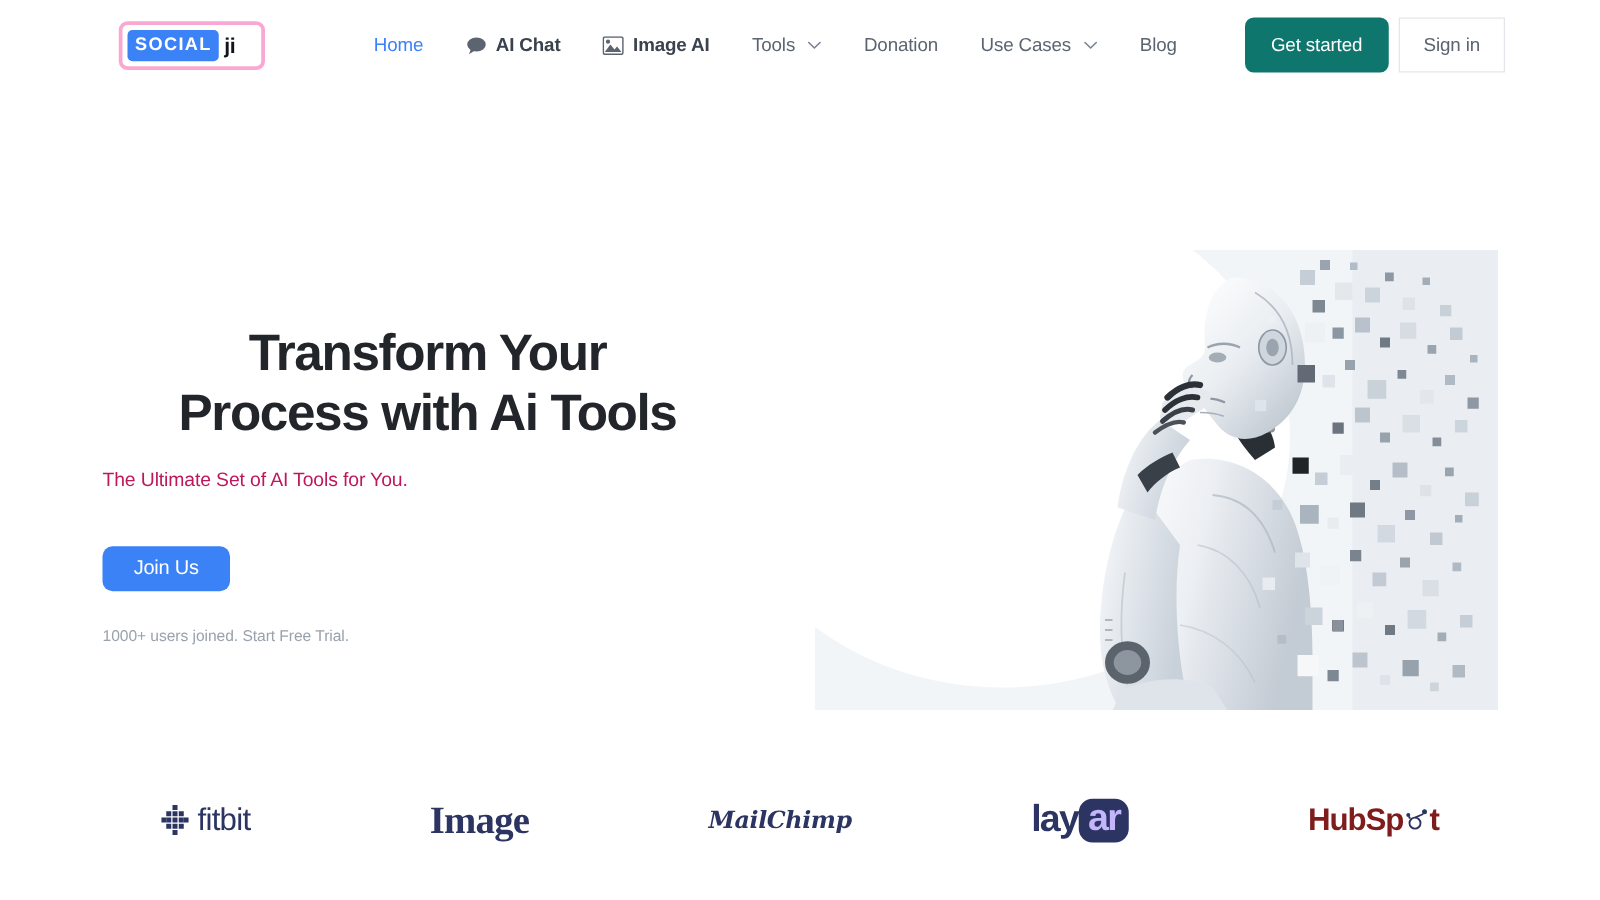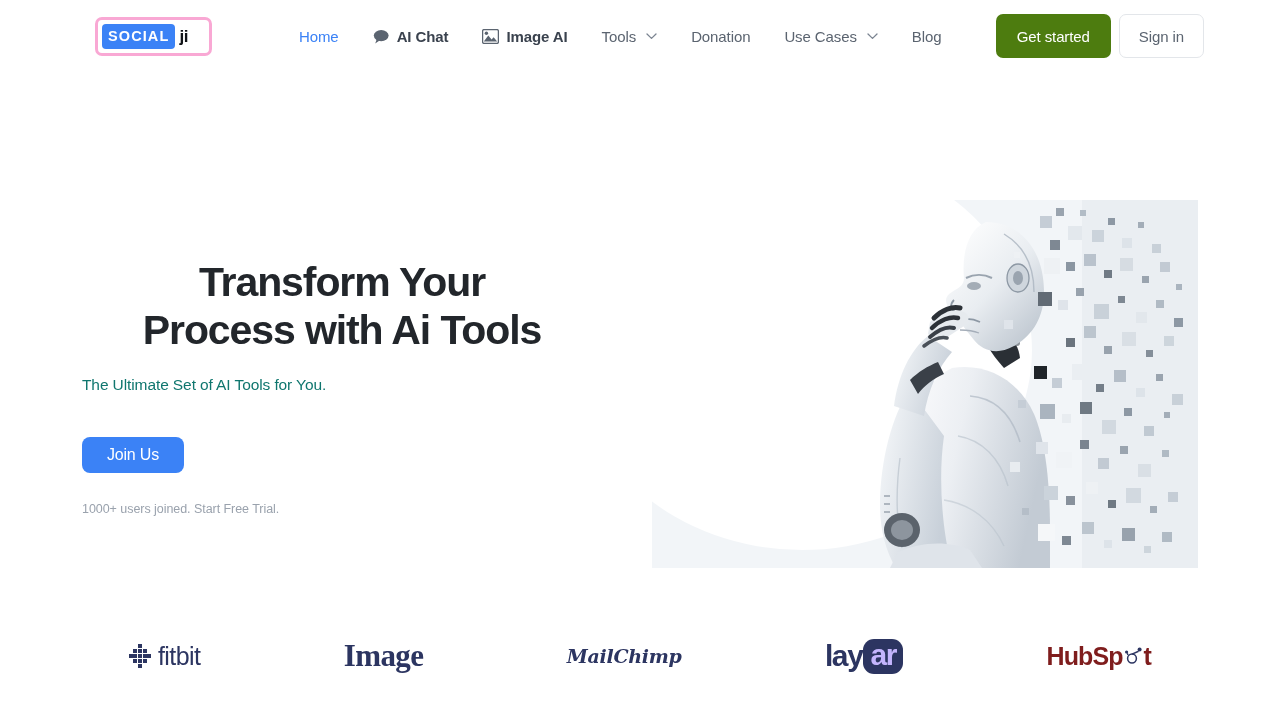--- a/index.html
+++ b/index.html
@@ -103,36 +103,36 @@
 
   .nav-actions {
     position: absolute;
     right: 76px;
     top: 14px;
     display: flex;
     align-items: center;
     gap: 8px;
   }
   .btn-primary {
-    background: #4d7c0f;
+    background: #0f766e;
     color: #ffffff;
     border: none;
     border-radius: 7px;
     font-size: 15px;
     font-family: "Liberation Sans", sans-serif;
     height: 44px;
     padding: 0 21px;
     cursor: pointer;
     letter-spacing: -0.1px;
   }
   .btn-ghost {
     background: #ffffff;
     color: #5b6470;
     border: 1px solid #e3e6ea;
-    border-radius: 7px;
+    border-radius: 0;
     font-size: 15px;
     font-family: "Liberation Sans", sans-serif;
     height: 44px;
     padding: 0 19px;
     cursor: pointer;
     letter-spacing: -0.1px;
   }
 
   
   .hero-copy {
@@ -145,21 +145,21 @@
     font-size: 41px;
     line-height: 48px;
     font-weight: 700;
     letter-spacing: -1.1px;
     color: #22262b;
     text-align: center;
   }
   .hero-sub {
     margin-top: 22px;
     font-size: 15.5px;
-    color: #0f766e;
+    color: #be185d;
     letter-spacing: -0.1px;
   }
   .hero-cta {
     margin-top: 43px;
     display: inline-block;
     background: #3b82f6;
     color: #ffffff;
     border: none;
     border-radius: 8px;
     font-size: 16px;

